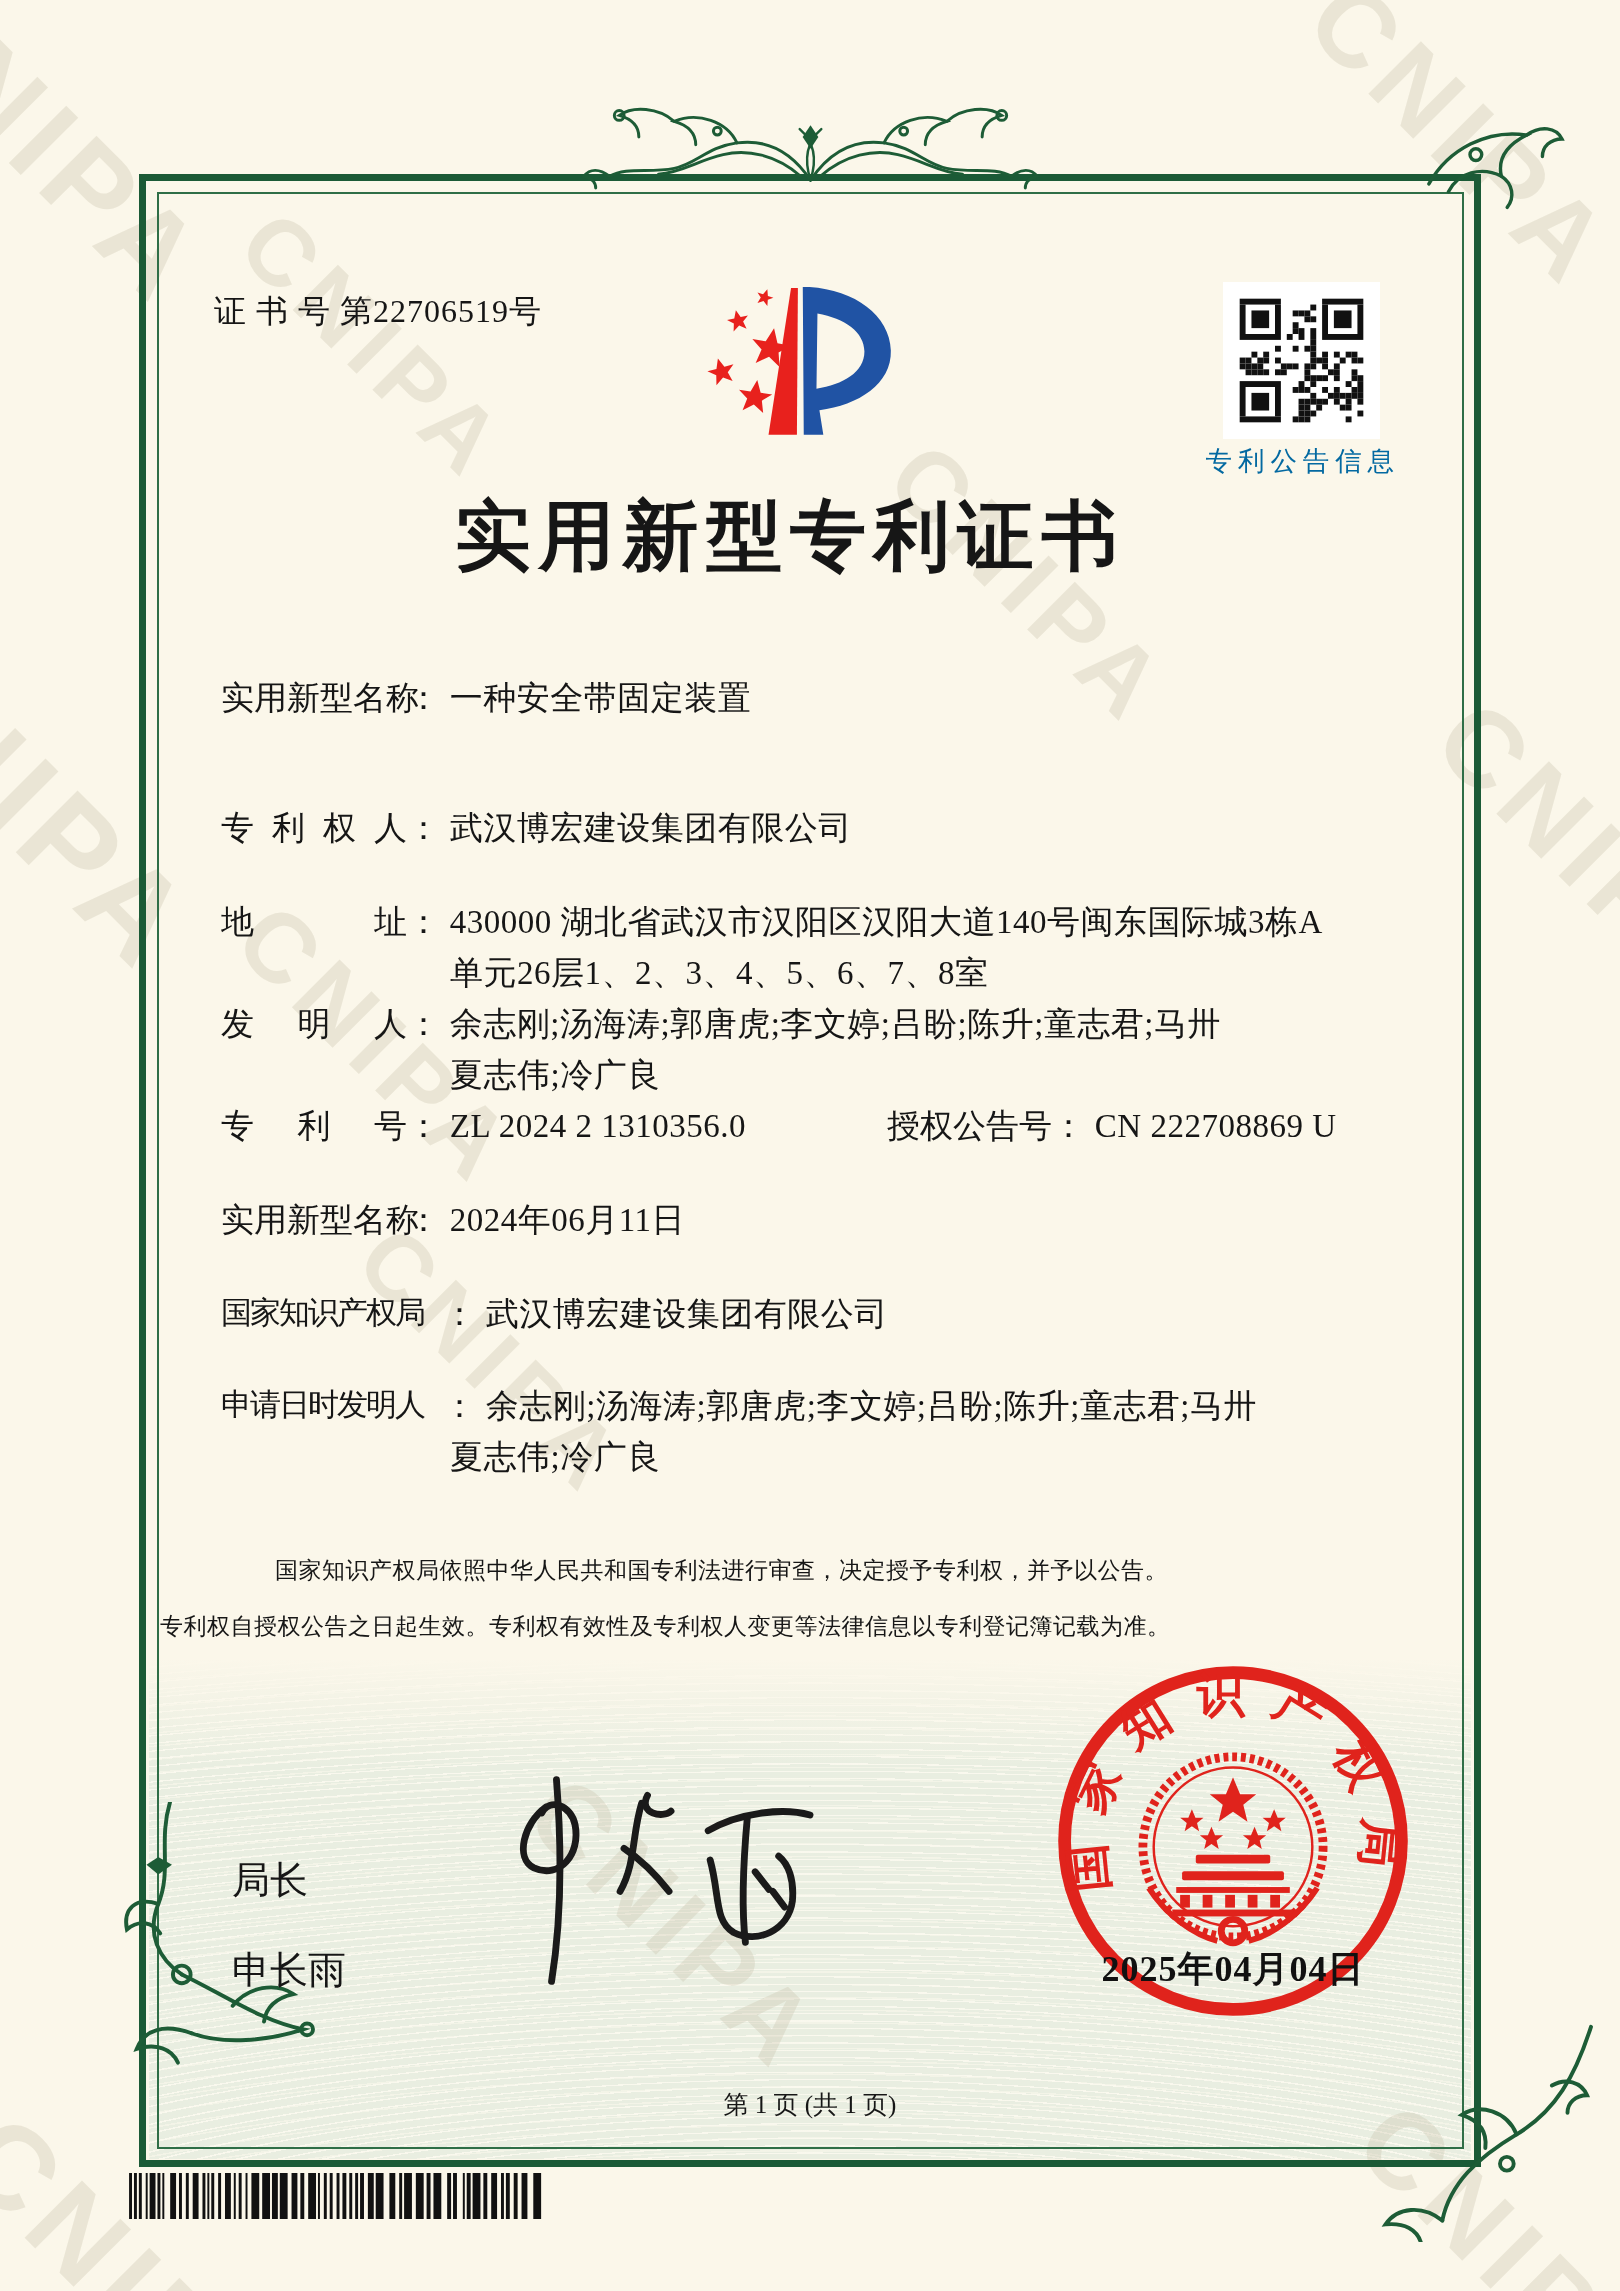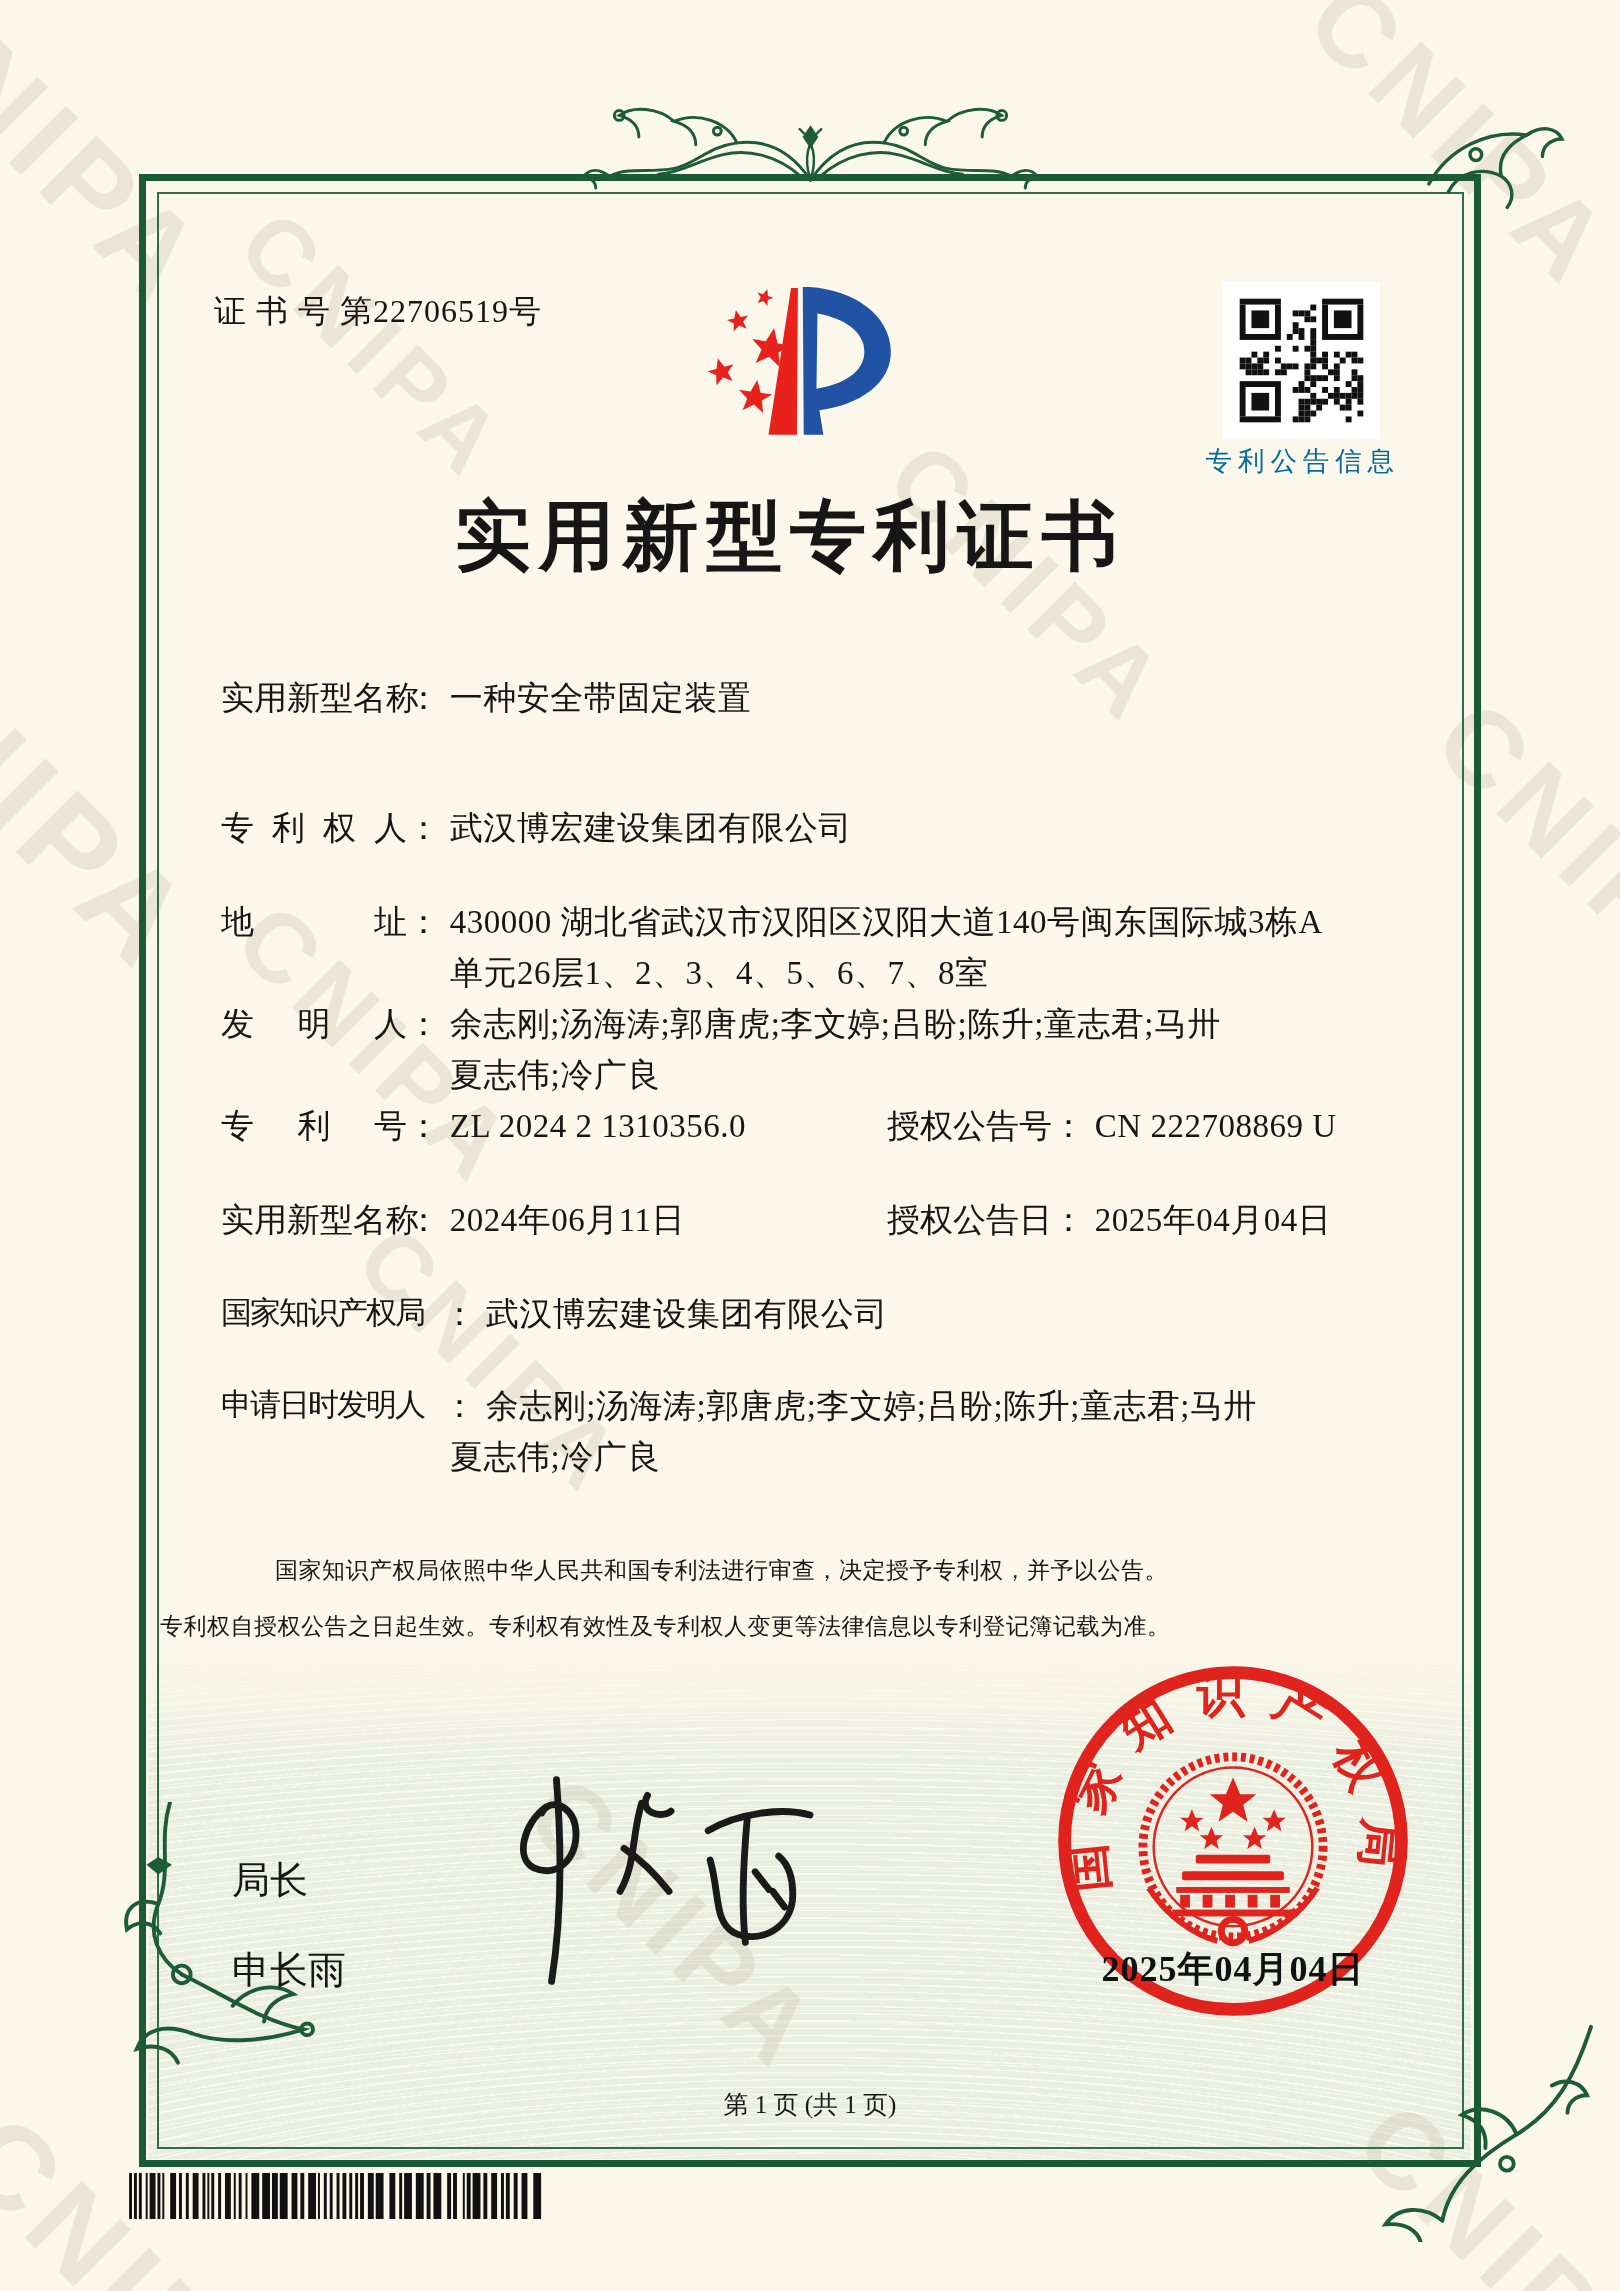--- a/index.html
+++ b/index.html
@@ -277,23 +277,20 @@
   <div class="row" style="top:1104px">
     <span class="flabel">专利号</span><span class="colon">：</span><span class="fval">ZL 2024 2 1310356.0</span>
   </div>
   <div class="row row-r" style="top:1104px">
     <span>授权公告号</span><span class="colon">：</span><span class="fval">CN 222708869 U</span>
   </div>
 
   <div class="row" style="top:1198px">
     <span class="flabel">实用新型名称</span><span class="colon">：</span><span class="fval">2024年06月11日</span>
   </div>
-  <div class="row row-r" style="top:1198px">
-    <span>授权公告日</span><span class="colon">：</span><span class="fval">2025年04月04日</span>
-  </div>
 
   <div class="row" style="top:1292px">
     <span class="flabel wide">国家知识产权局</span><span class="colon">：</span><span class="fval">武汉博宏建设集团有限公司</span>
   </div>
 
   <div class="row" style="top:1384px">
     <span class="flabel wide">申请日时发明人</span><span class="colon">：</span><span class="fval">余志刚;汤海涛;郭唐虎;李文婷;吕盼;陈升;童志君;马卅</span>
   </div>
   <div class="cont" style="top:1435px">夏志伟;冷广良</div>
 

